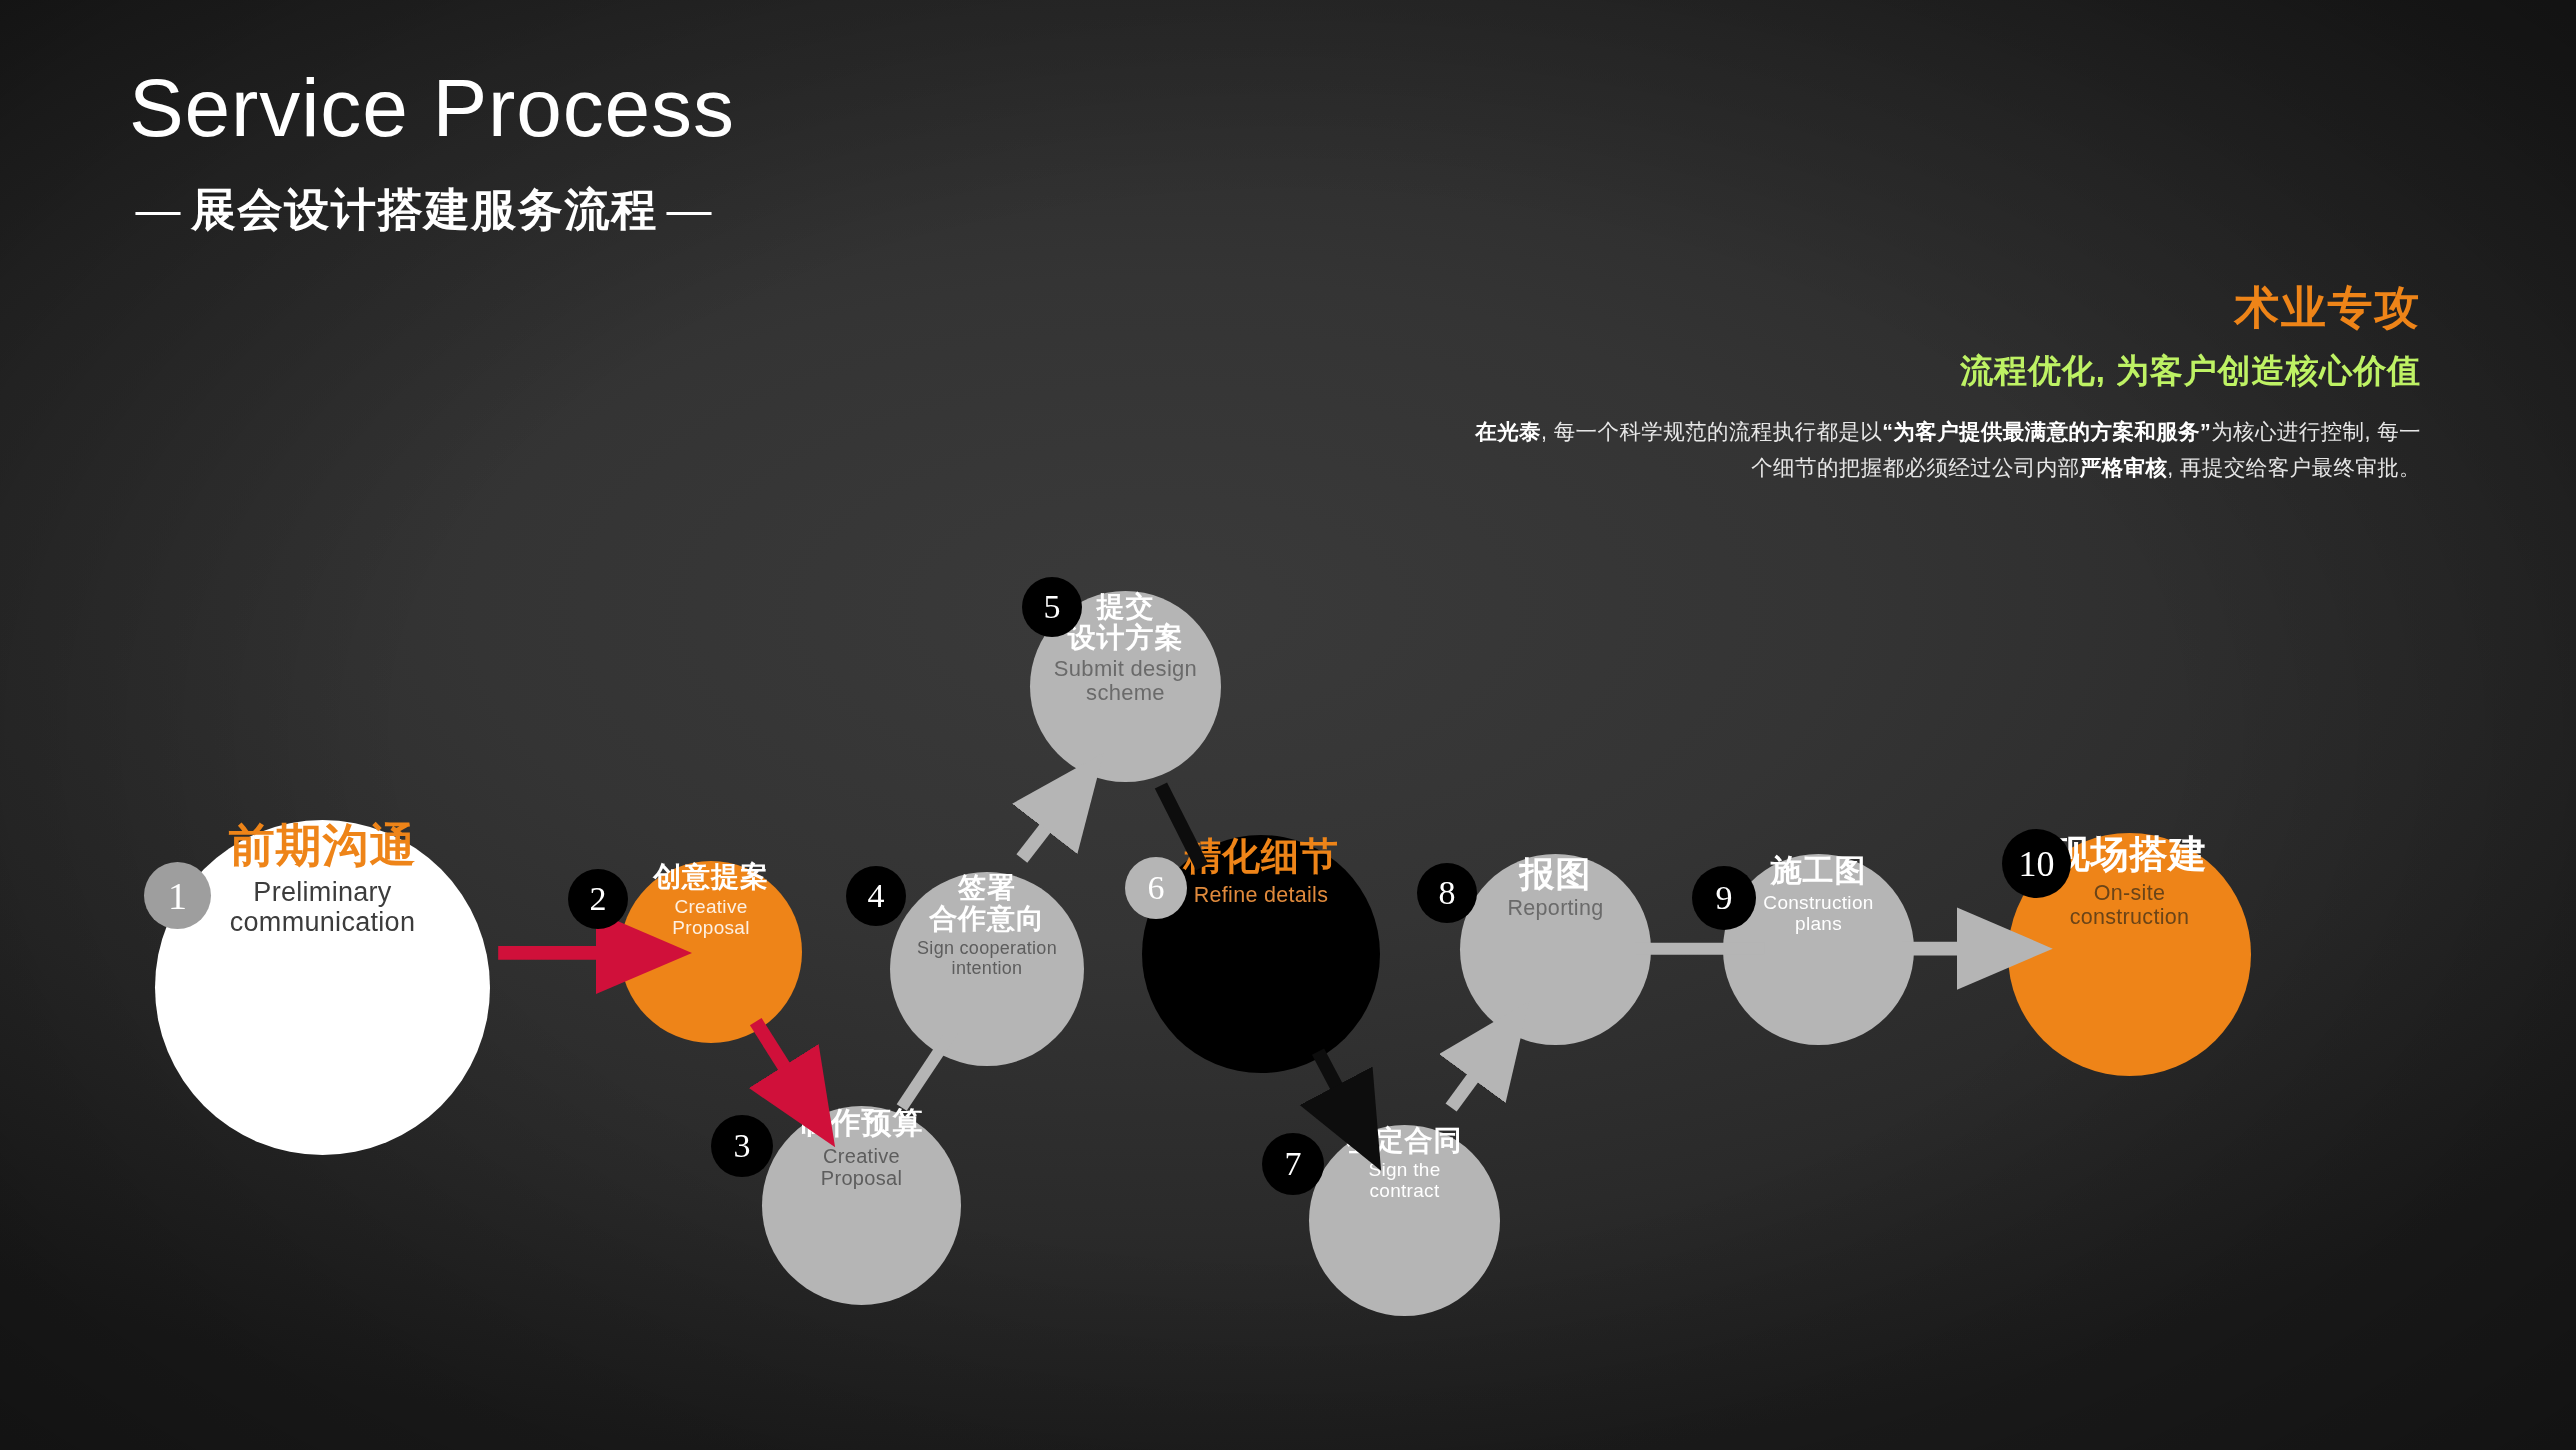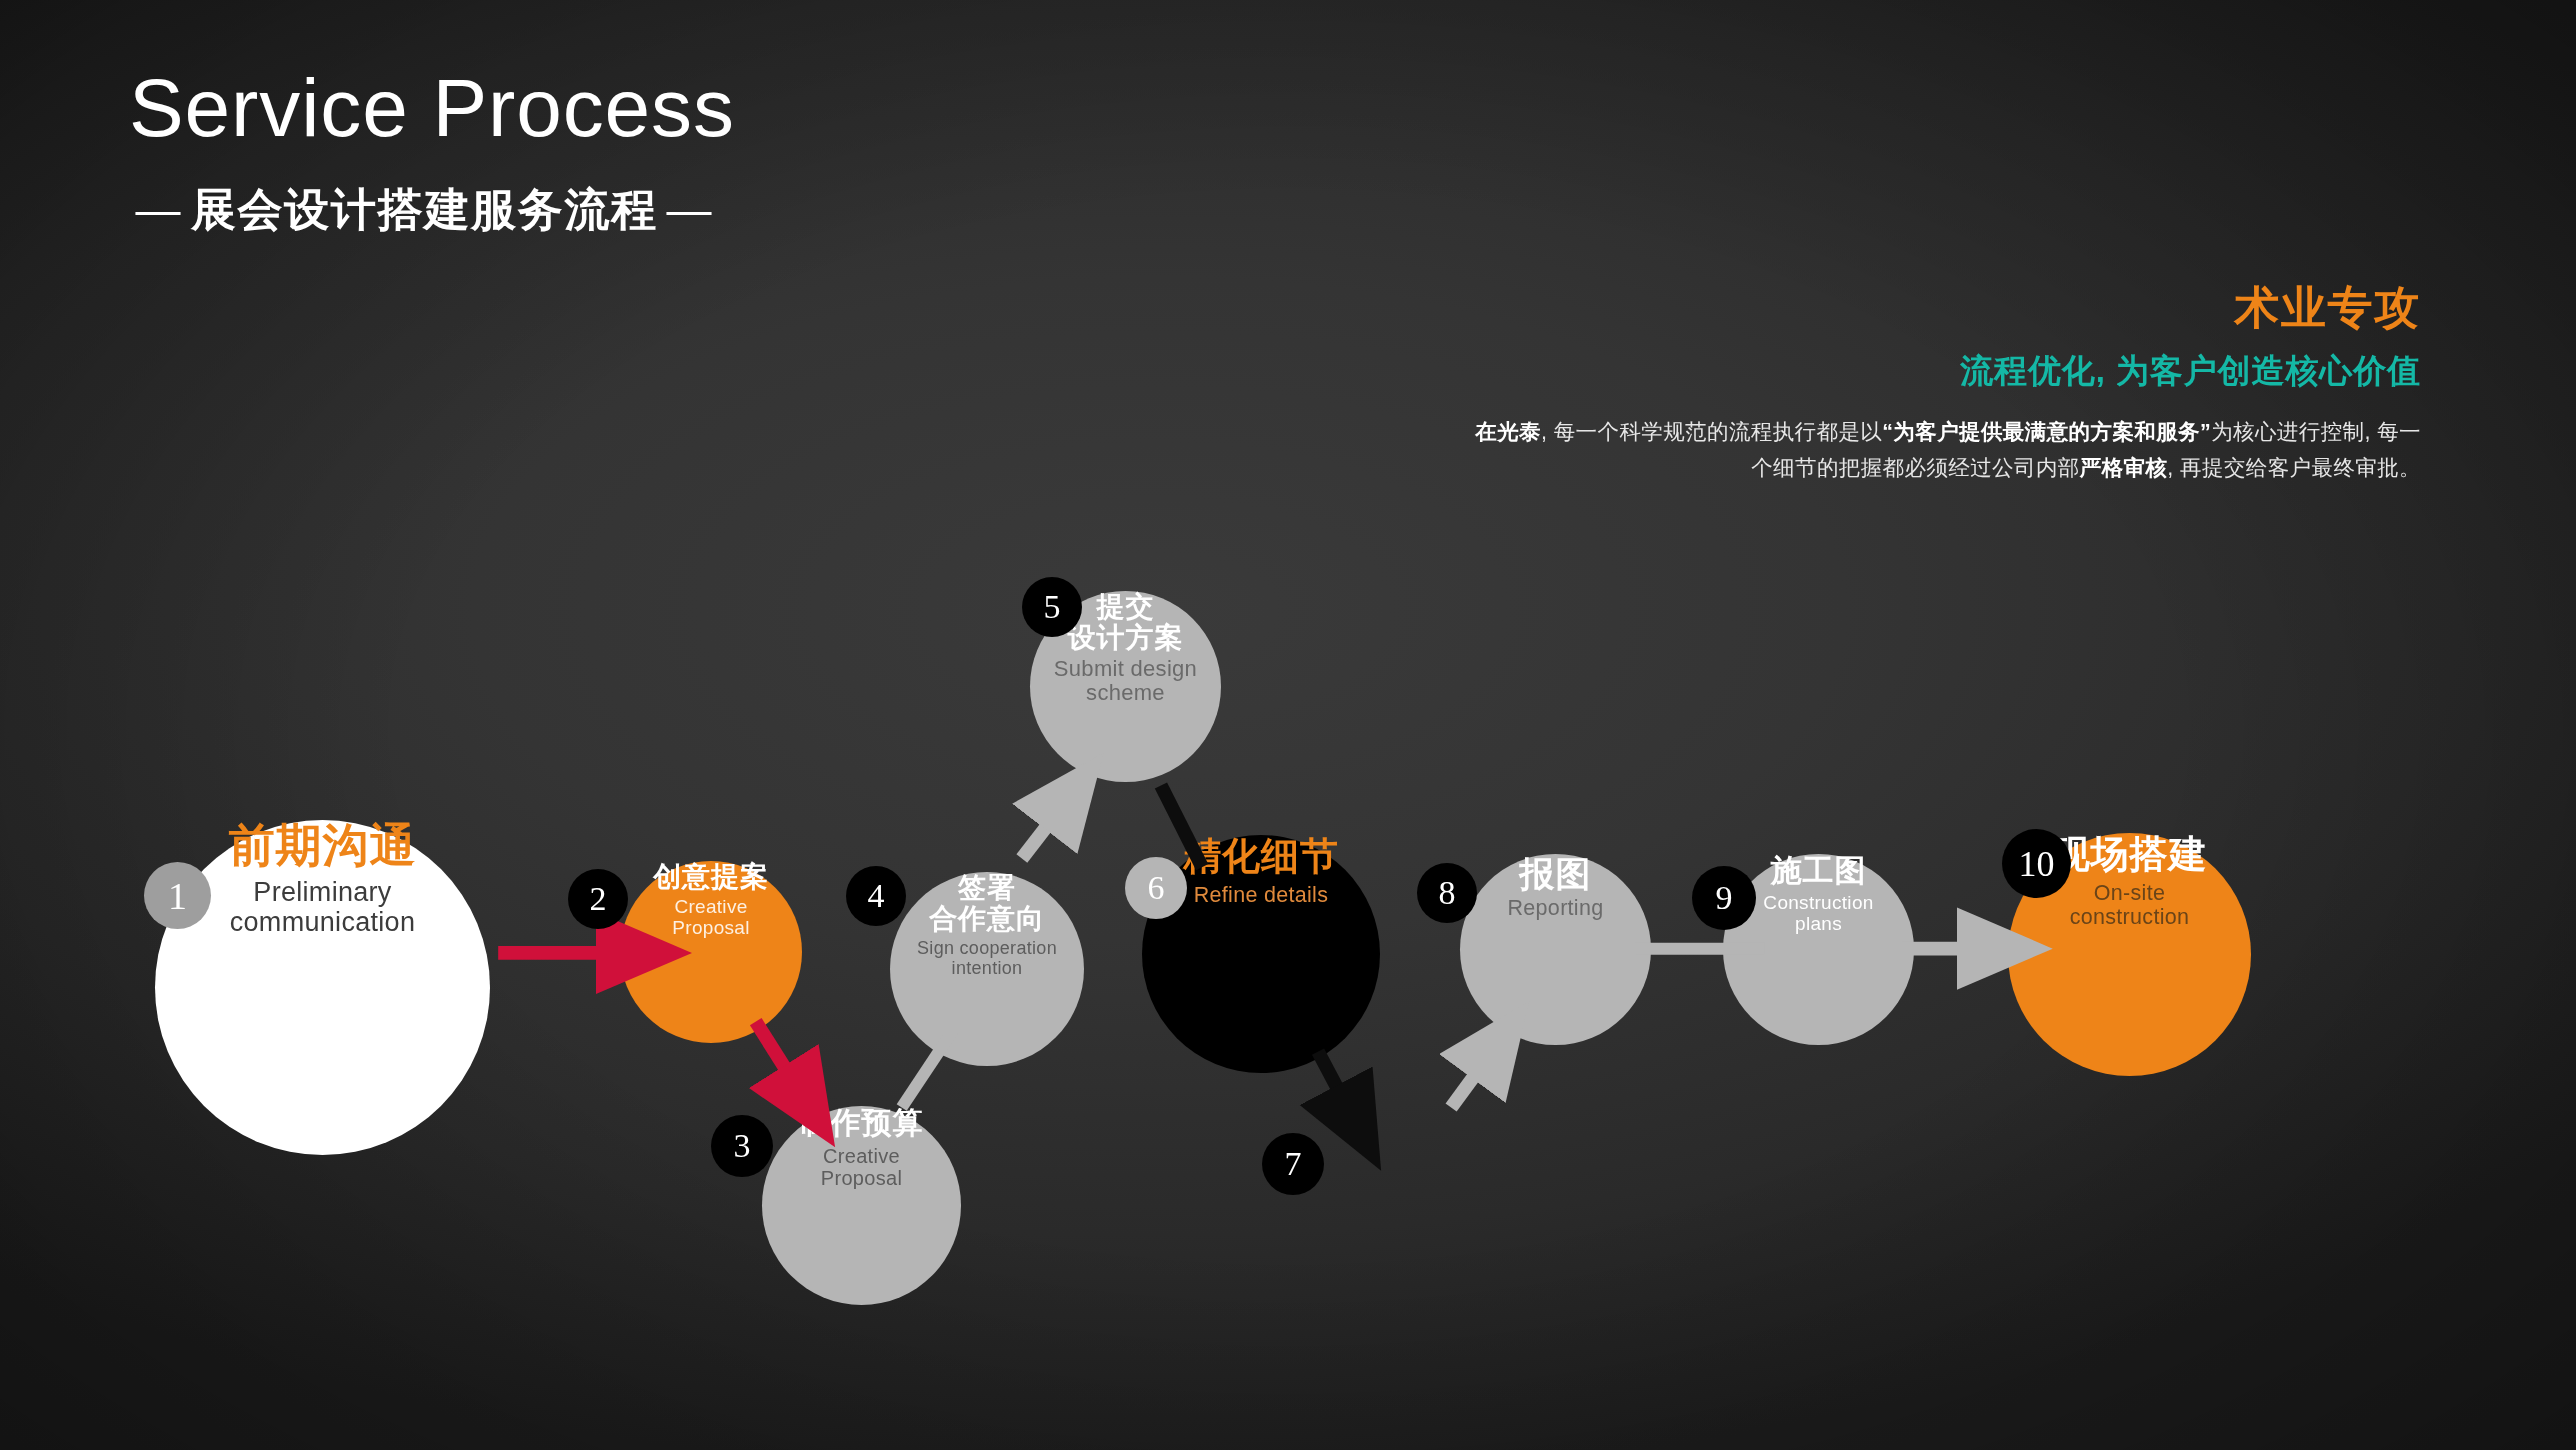--- a/index.html
+++ b/index.html
@@ -44,21 +44,21 @@
   
   .right-block{
     position:absolute; right:155px; top:283px;
     width:953px; text-align:right;
   }
   .slogan-1{
     font-size:45px; font-weight:bold; color:#ee8418;
     letter-spacing:1.7px; line-height:1.1; margin-bottom:19px;
   }
   .slogan-2{
-    font-size:33px; font-weight:bold; color:#14b8a6;
+    font-size:33px; font-weight:bold; color:#bef264;
     letter-spacing:0.9px; line-height:1.15; margin-bottom:26px;
   }
   .para{
     font-size:21.5px; color:#e7e7e7; line-height:1.65;
     letter-spacing:0.4px;
   }
   .para b{ font-weight:bold; color:#ffffff; }
 
   
   .node{ position:absolute; border-radius:50%; display:flex;
@@ -191,20 +191,25 @@
   </div>
 
   <div class="node" style="left:1142px; top:835px; width:238px; height:238px; background:#000000;">
     <div class="cn" style="font-size:38px; color:#ee8418; margin-bottom:6.9px;">精化细节</div>
     <div class="en" style="font-size:21.5px; color:#e08a3c;">Refine details</div>
   </div>
   <div class="badge" style="left:1125px; top:857px; width:62px; height:62px; background:#b5b5b5; color:#ffffff; font-size:34px;">
     <span>6</span>
   </div>
 
+  <div class="node" style="left:1309px; top:1125px; width:191px; height:191px; background:#b5b5b5;">
+    <div class="cn" style="font-size:28px; color:#ffffff; margin-bottom:3.4px;">签定合同</div>
+    <div class="en" style="font-size:19px; color:#ffffff;">Sign the
+contract</div>
+  </div>
   <div class="badge" style="left:1262px; top:1133px; width:62px; height:62px; background:#000000; color:#ffffff; font-size:34px;">
     <span>7</span>
   </div>
 
   <div class="node" style="left:1460px; top:854px; width:191px; height:191px; background:#b5b5b5;">
     <div class="cn" style="font-size:35px; color:#ffffff; margin-bottom:4.3px;">报图</div>
     <div class="en" style="font-size:21.5px; color:#6a6a6a;">Reporting</div>
   </div>
   <div class="badge" style="left:1417px; top:863px; width:60px; height:60px; background:#000000; color:#ffffff; font-size:34px;">
     <span>8</span>

